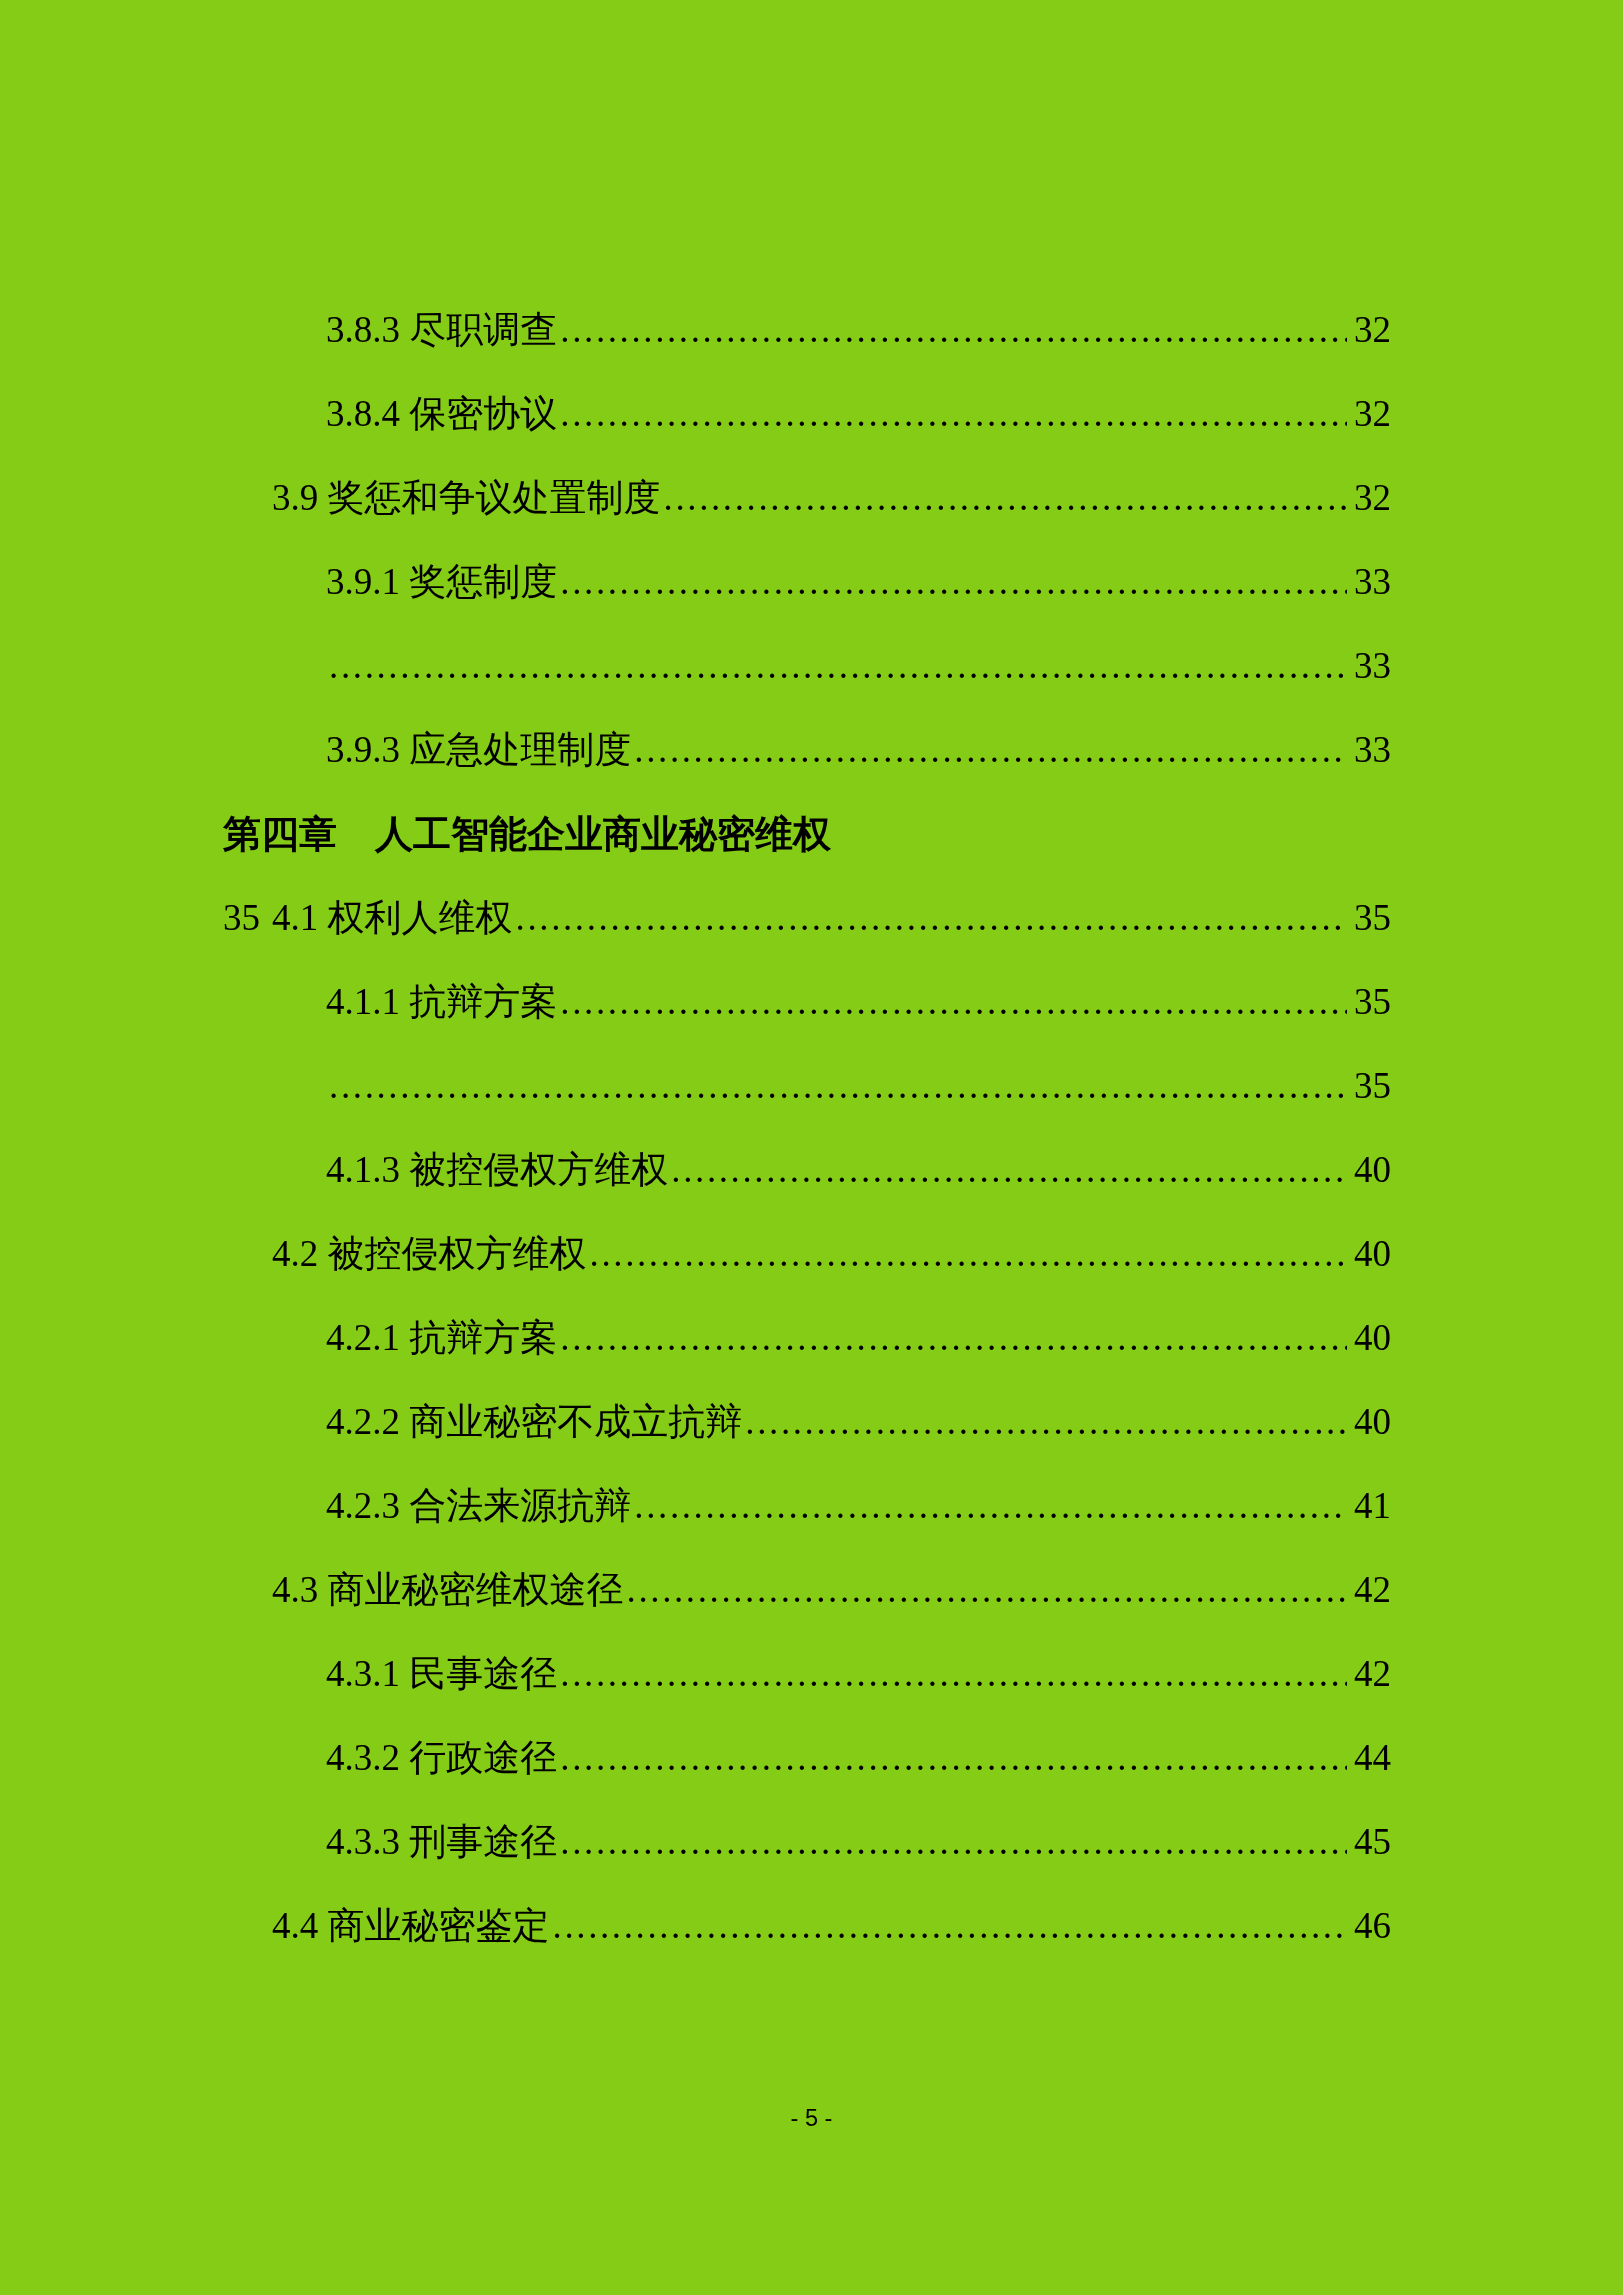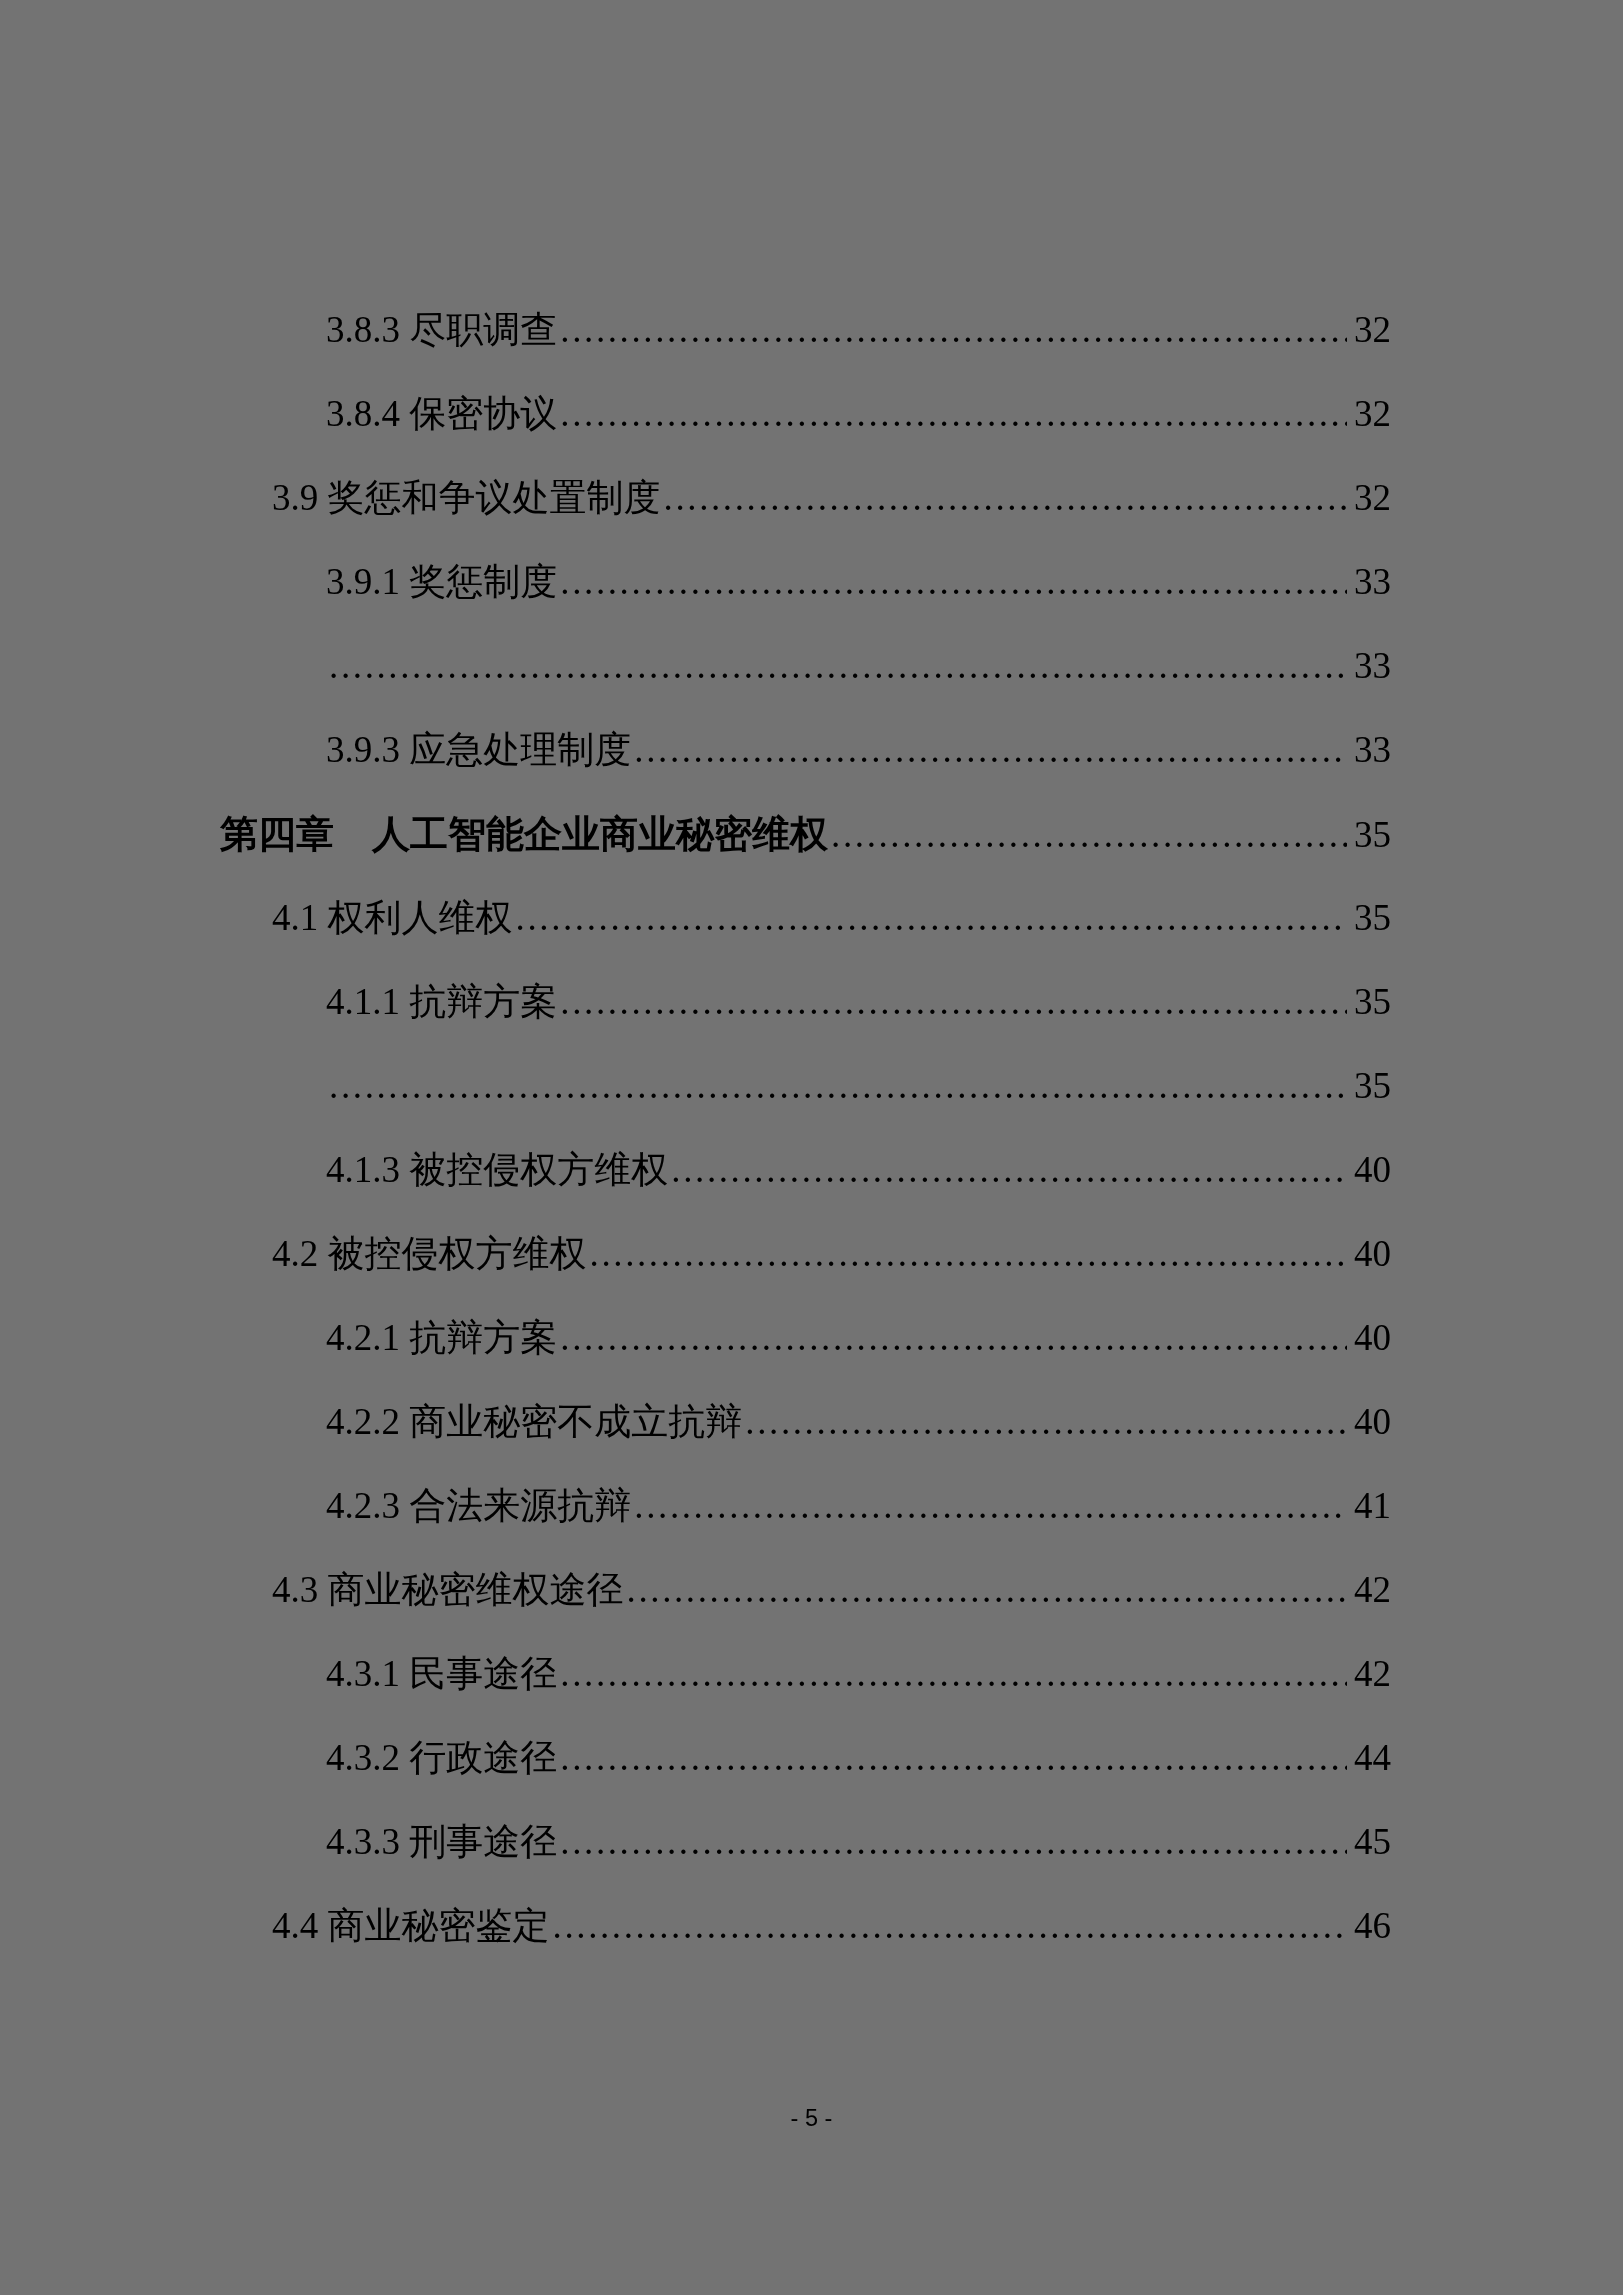--- a/index.html
+++ b/index.html
@@ -1,41 +1,41 @@
 <!DOCTYPE html>
 <html style="font-size:8.2px"><head>
 <meta charset="utf-8">
 <style>
   * { margin: 0; padding: 0; box-sizing: border-box; }
   html, body { background: #e8e8e8; }
   .page {
     position: relative;
     width: 1623px;
     height: 2295px;
-    background: #737373;
+    background: #84cc16;
     color: #000000;
     font-family: "Liberation Serif", "DejaVu Serif", serif;
     overflow: hidden;
   }
   .toc {
     position: absolute;
     left: 220px;
     top: 288px;
     width: 1171px;
   }
   .row {
     display: flex;
     align-items: baseline;
     height: 84px;
     line-height: 84px;
     font-size: 37px;
     white-space: nowrap;
   }
   .row .label { flex: 0 0 auto; }
-  .row.lvl1 { padding-left: 0; }
+  .row.lvl1 { padding-left: 0; flex-direction: column; }
   .row.lvl2 { padding-left: 52px; }
   .row.lvl3 { padding-left: 106px; }
   .row.lvl1 .label {
     font-family: "Liberation Sans", "DejaVu Sans", sans-serif;
     font-weight: bold;
     font-size: 38px;
   }
   .leader {
     flex: 1 1 auto;
     min-width: 0;

